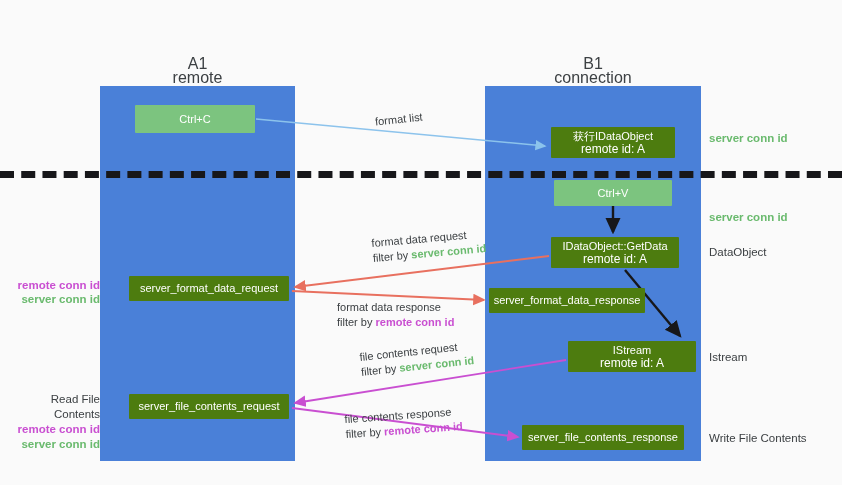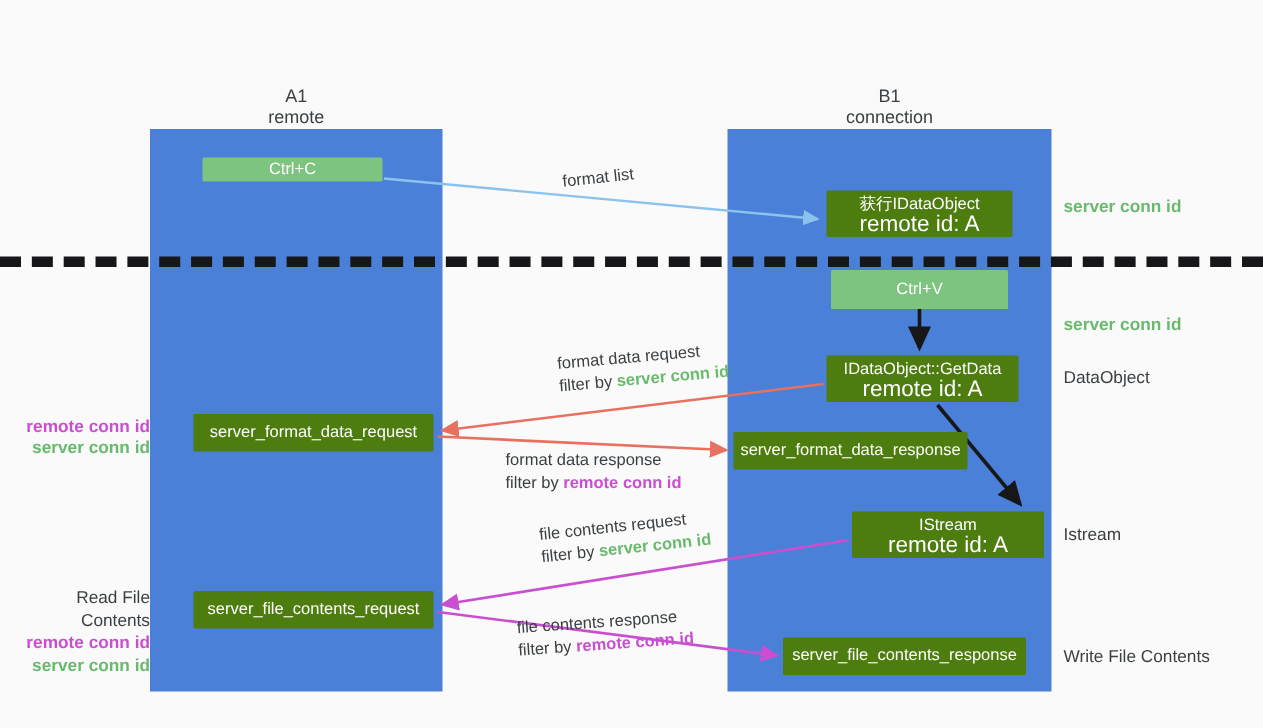--- a/index.html
+++ b/index.html
@@ -29,21 +29,21 @@
     width: 842px;
     text-align: center;
     font-size: 15px;
     line-height: 20px;
     color: #3c4043;
   }
 
   
   .col-head {
     text-align: center;
-    font-size: 12px;
+    font-size: 16px;
     line-height: 14px;
     color: #3c4043;
   }
   #head-a1 { left: 100px; top: 57px; width: 195px; }
   #head-b1 { left: 485px; top: 57px; width: 216px; }
 
   
   .lane {
     background: #4a80d8;
   }
@@ -66,23 +66,23 @@
     align-items: center;
     justify-content: center;
     text-align: center;
     color: #ffffff;
     font-size: 11px;
     line-height: 13px;
     border-radius: 1px;
   }
   .node.green { background: #7cc47f; }
   .node.orange { background: #4d7c0f; }
-  .node .l2 { font-size: 15px; line-height: 13px; }
-
-  #n-ctrlc  { left: 135px; top: 105px; width: 120px; height: 16px; }
+  .node .l2 { font-size: 12px; line-height: 13px; }
+
+  #n-ctrlc  { left: 135px; top: 105px; width: 120px; height: 28px; }
   #n-dobj   { left: 551px; top: 127px; width: 124px; height: 31px; }
   #n-ctrlv  { left: 554px; top: 180px; width: 118px; height: 26px; }
   #n-getdata{ left: 551px; top: 237px; width: 128px; height: 31px; }
   #n-sfdreq { left: 129px; top: 276px; width: 160px; height: 25px; }
   #n-sfdresp{ left: 489px; top: 288px; width: 156px; height: 25px; }
   #n-istream{ left: 568px; top: 341px; width: 128px; height: 31px; }
   #n-sfcreq { left: 129px; top: 394px; width: 160px; height: 25px; }
   #n-sfcresp{ left: 522px; top: 425px; width: 162px; height: 25px; }
 
   

